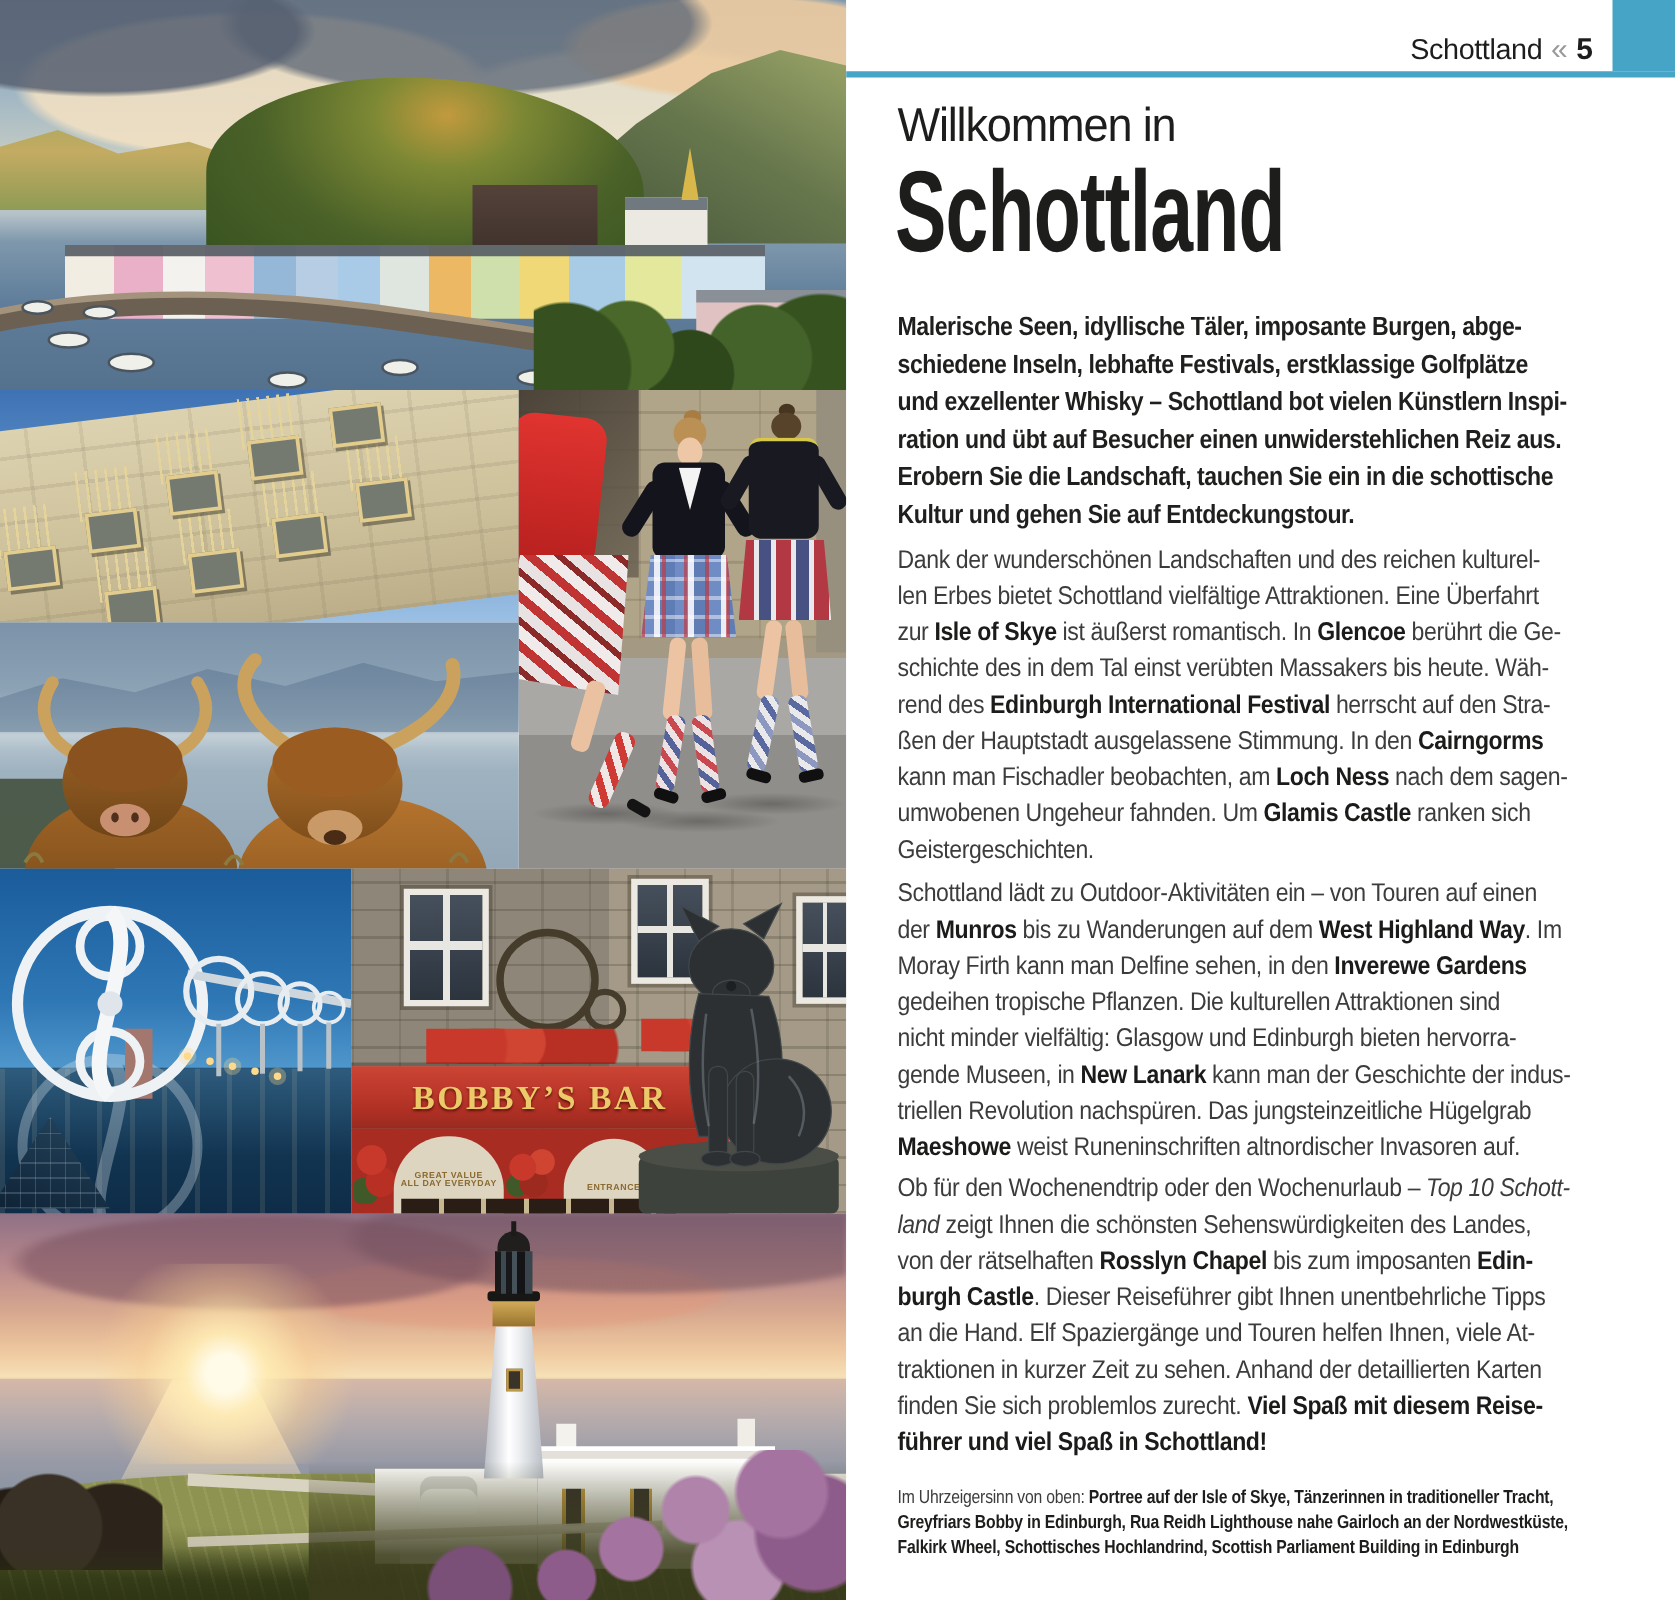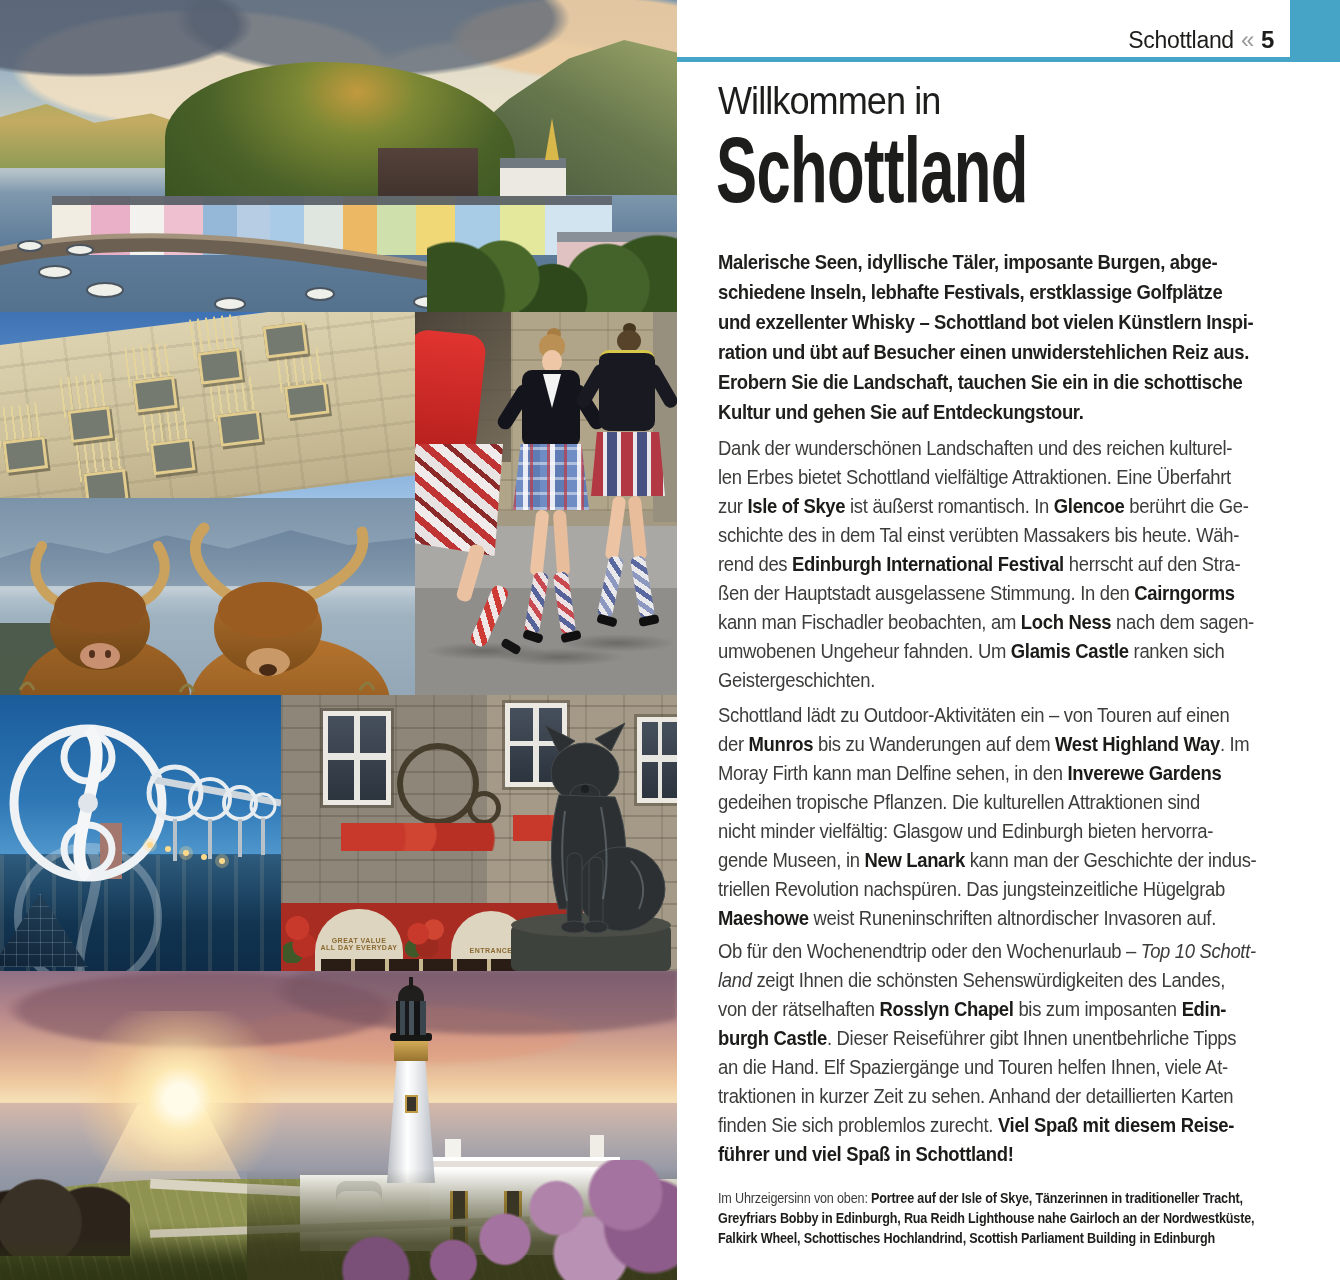--- a/index.html
+++ b/index.html
@@ -392,20 +392,23 @@
       <div class="fk-pyr"></div>
     </div>
 
     <div class="tile t-bobbys" aria-label="Greyfriars Bobby in Edinburgh">
       <div class="bb-win bb-win1"></div>
       <div class="bb-win bb-win2"></div>
       <div class="bb-win bb-win3"></div>
       <div class="bb-wheel"></div>
       <div class="bb-flowers bb-flowers1"></div>
       <div class="bb-flowers bb-flowers2"></div>
+      <div class="bb-fascia">
+        <div class="bb-sign">BOBBY’S BAR</div>
+      </div>
       <div class="bb-lower">
         <div class="bb-basket2"></div>
         <div class="bb-arch bb-arch1">
           <span class="sp1">GREAT VALUE</span>
           <span>ALL DAY EVERYDAY</span>
         </div>
         <div class="bb-basket"></div>
         <div class="bb-arch bb-arch2">
           <span>ENTRANCE</span>
         </div>

